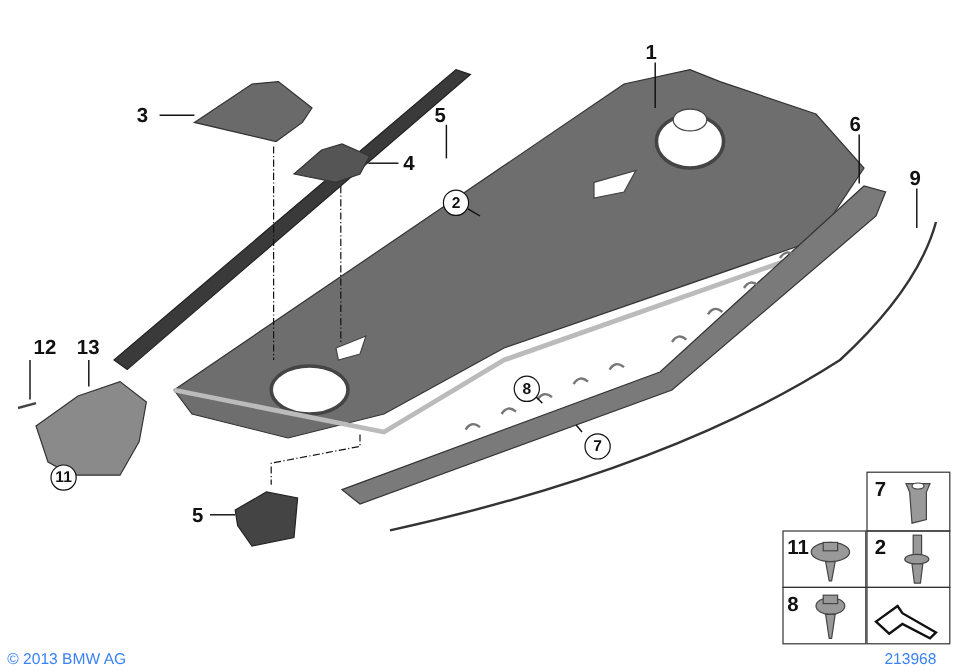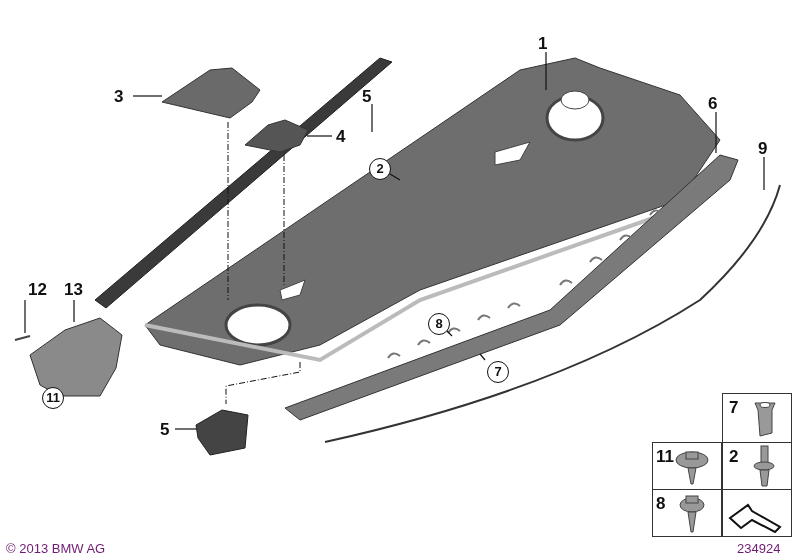--- a/index.html
+++ b/index.html
@@ -1,20 +1,20 @@
 <!DOCTYPE html>
 <html><head>
 <meta charset="utf-8">
 <style>
   html,body{margin:0;padding:0;background:#ffffff;}
   body{width:800px;height:560px;position:relative;overflow:hidden;font-family:"Liberation Sans",sans-serif;}
   svg{position:absolute;left:0;top:0;}
   .lbl{position:absolute;font-weight:bold;font-size:17px;color:#111;line-height:1;}
   .clbl{position:absolute;width:20px;height:20px;border:1.5px solid #111;border-radius:50%;font-weight:bold;font-size:13px;color:#111;text-align:center;line-height:20px;background:#fff;}
-  .foot{position:absolute;font-size:13px;color:#701a75;}
+  .foot{position:absolute;font-size:13px;color:#3b82f6;}
   .grid-cell{position:absolute;border:1px solid #333;box-sizing:border-box;}
   .glbl{position:absolute;font-weight:bold;font-size:17px;color:#111;}
 </style>
 </head>
 <body>
 
 <svg width="800" height="560" viewBox="0 0 800 560">
 
   <polygon points="95,300 380,58 392,62 106,308" fill="#3a3a3a" stroke="#222"></polygon>
 
@@ -116,13 +116,13 @@
   </g>
   <g fill="#999" stroke="#444">
     <ellipse cx="692" cy="505" rx="12" ry="7"></ellipse>
     <rect x="686" y="496" width="12" height="7"></rect>
     <path d="M688,512 L696,512 L693,532 L691,532 Z"></path>
   </g>
   <path d="M730,518 L748,505 L752,511 L780,527 L775,532 L752,520 L741,528 Z" fill="#fff" stroke="#111" stroke-width="2"></path>
 </svg>
 
 <div class="foot" style="left:6px;top:541px;">© 2013 BMW AG</div>
-<div class="foot" style="left:737px;top:541px;">234924</div>
+<div class="foot" style="left:737px;top:541px;">213968</div>
 
 </body></html>

